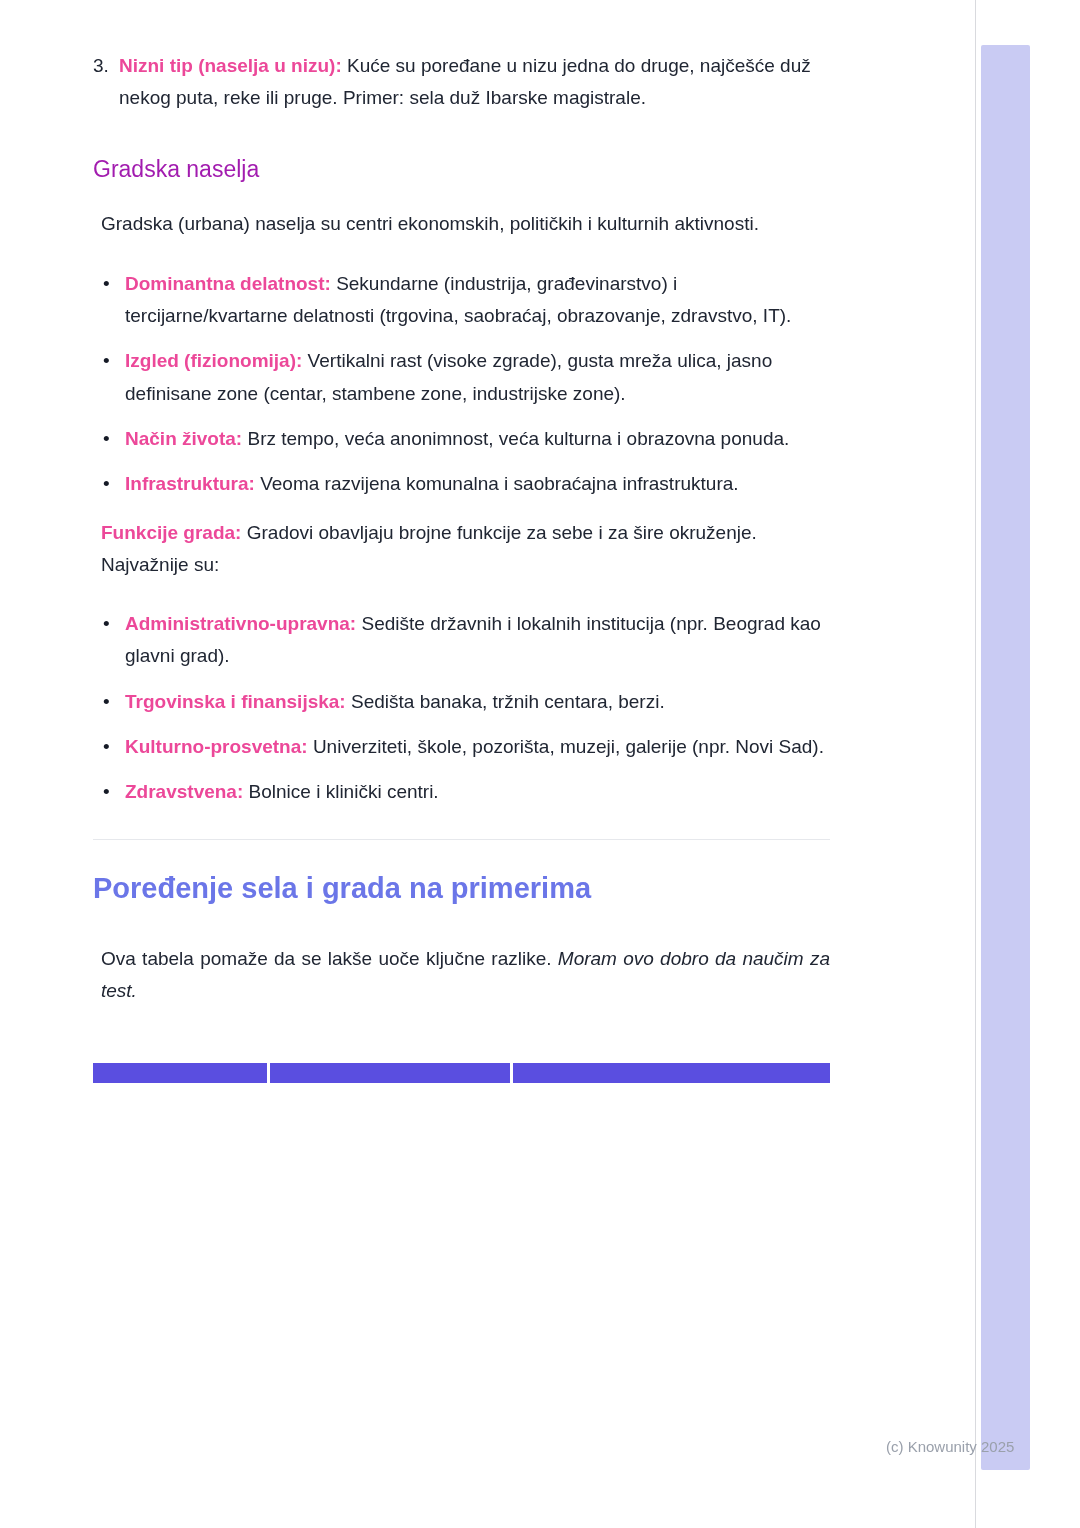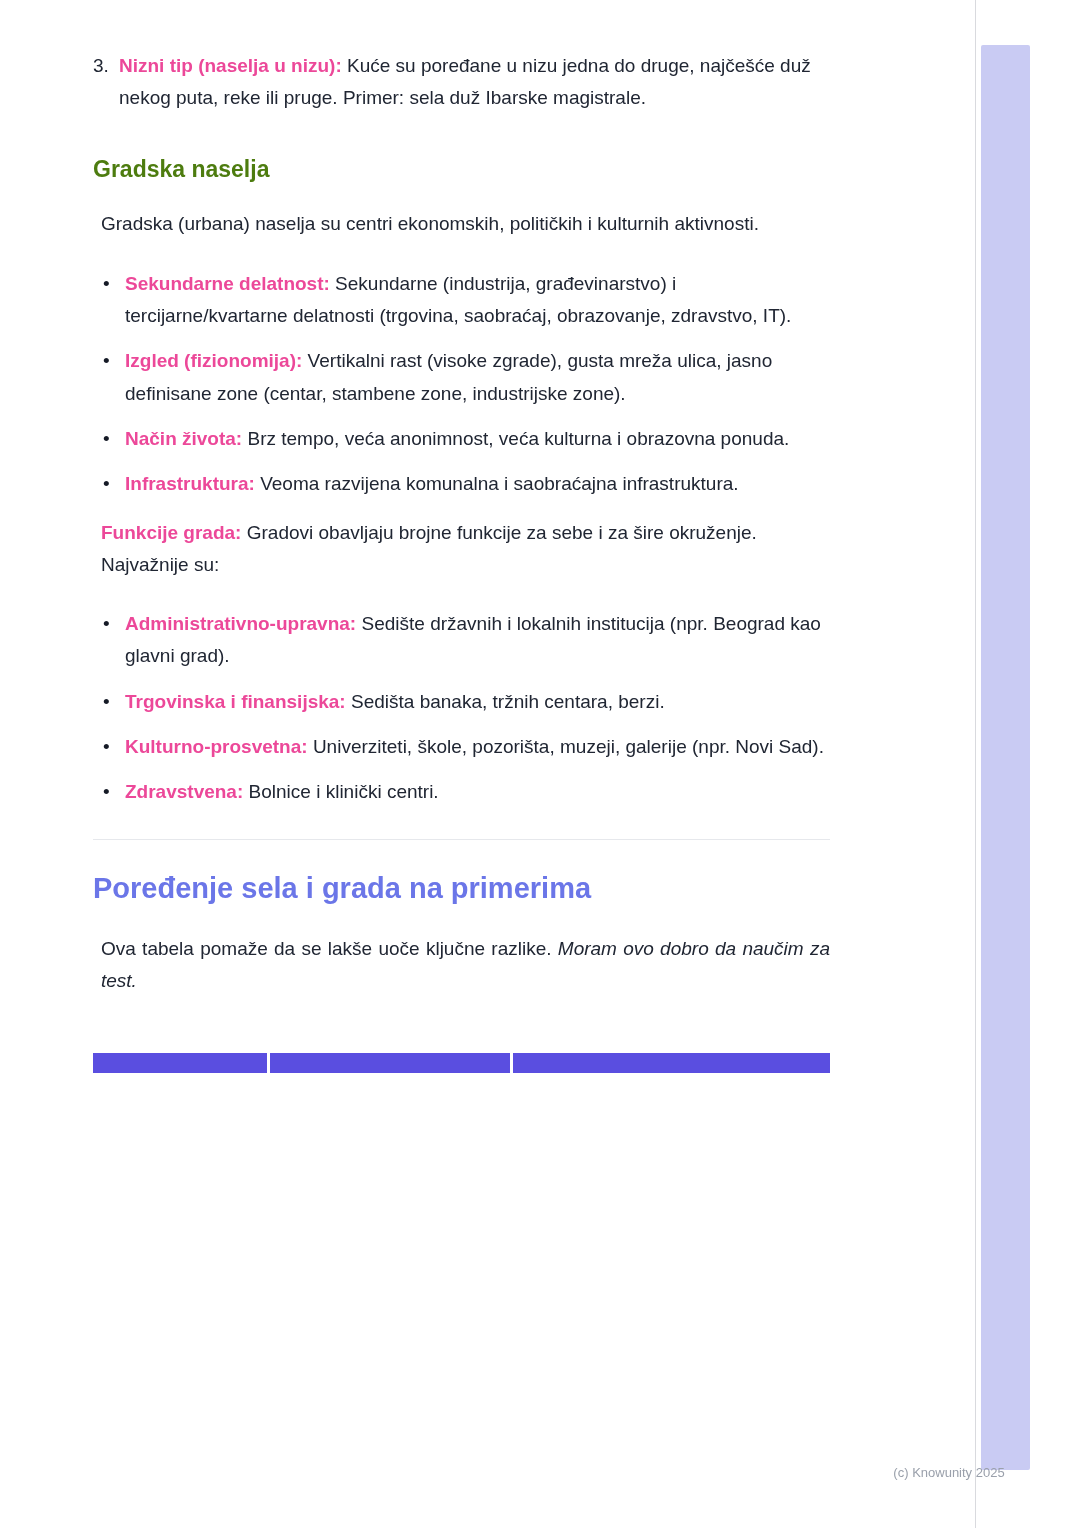--- a/index.html
+++ b/index.html
@@ -31,25 +31,25 @@
   .numbered-item .num {
     flex: 0 0 26px;
     text-align: left;
   }
   .numbered-item .item-body { flex: 1; }
 
   h3.sub-heading {
     margin: 0 0 24px 0;
     font-size: 23px;
     line-height: 1.3;
-    font-weight: 700;
-    color: #4d7c0f;
+    font-weight: 400;
+    color: #a21caf;
   }
   h2.main-heading {
-    margin: 0 0 27px 0;
+    margin: 0 0 37px 0;
     font-size: 29px;
     line-height: 1.25;
     font-weight: 700;
     color: #6b76e8;
   }
   p.para { margin: 0 0 27px 8px; }
   p.list-title { margin: 0 0 20px 0; font-weight: 700; color: #151a26; }
 
   ul.bullets {
     list-style: none;
@@ -105,45 +105,44 @@
     width: 49px;
     height: 1425px;
     background: #c9cbf3;
     border-radius: 2px;
   }
   .watermark {
     position: absolute;
     left: 886px;
     top: 1437px;
     width: 126px;
-    font-size: 13px;
+    font-size: 15px;
     line-height: 1.3;
     color: #9aa0ab;
     text-align: center;
     white-space: nowrap;
-    margin-top: 28px;
   }
 </style>
 </head>
 <body>
 
 <div class="content">
 
   <div class="numbered-item">
     <span class="num">3.</span>
     <div class="item-body"><strong>Nizni tip (naselja u nizu):</strong> <span>Kuće su poređane u nizu jedna do druge, najčešće duž nekog puta, reke ili pruge. Primer: sela duž Ibarske magistrale.</span></div>
   </div>
 
   <h3 class="sub-heading">Gradska naselja</h3>
 
   <p class="para">Gradska (urbana) naselja su centri ekonomskih, političkih i kulturnih aktivnosti.</p>
 
 
   <ul class="bullets">
-    <li><strong>Sekundarne delatnost:</strong> <span>Sekundarne (industrija, građevinarstvo) i tercijarne/kvartarne delatnosti (trgovina, saobraćaj, obrazovanje, zdravstvo, IT).</span></li>
+    <li><strong>Dominantna delatnost:</strong> <span>Sekundarne (industrija, građevinarstvo) i tercijarne/kvartarne delatnosti (trgovina, saobraćaj, obrazovanje, zdravstvo, IT).</span></li>
     <li><strong>Izgled (fizionomija):</strong> <span>Vertikalni rast (visoke zgrade), gusta mreža ulica, jasno definisane zone (centar, stambene zone, industrijske zone).</span></li>
     <li><strong>Način života:</strong> <span>Brz tempo, veća anonimnost, veća kulturna i obrazovna ponuda.</span></li>
     <li><strong>Infrastruktura:</strong> <span>Veoma razvijena komunalna i saobraćajna infrastruktura.</span></li>
   </ul>
 
   <p class="para"><strong>Funkcije grada:</strong> <span>Gradovi obavljaju brojne funkcije za sebe i za šire okruženje. Najvažnije su:</span></p>
 
   <ul class="bullets second">
     <li><strong>Administrativno-upravna:</strong> <span>Sedište državnih i lokalnih institucija (npr. Beograd kao glavni grad).</span></li>
     <li><strong>Trgovinska i finansijska:</strong> <span>Sedišta banaka, tržnih centara, berzi.</span></li>

